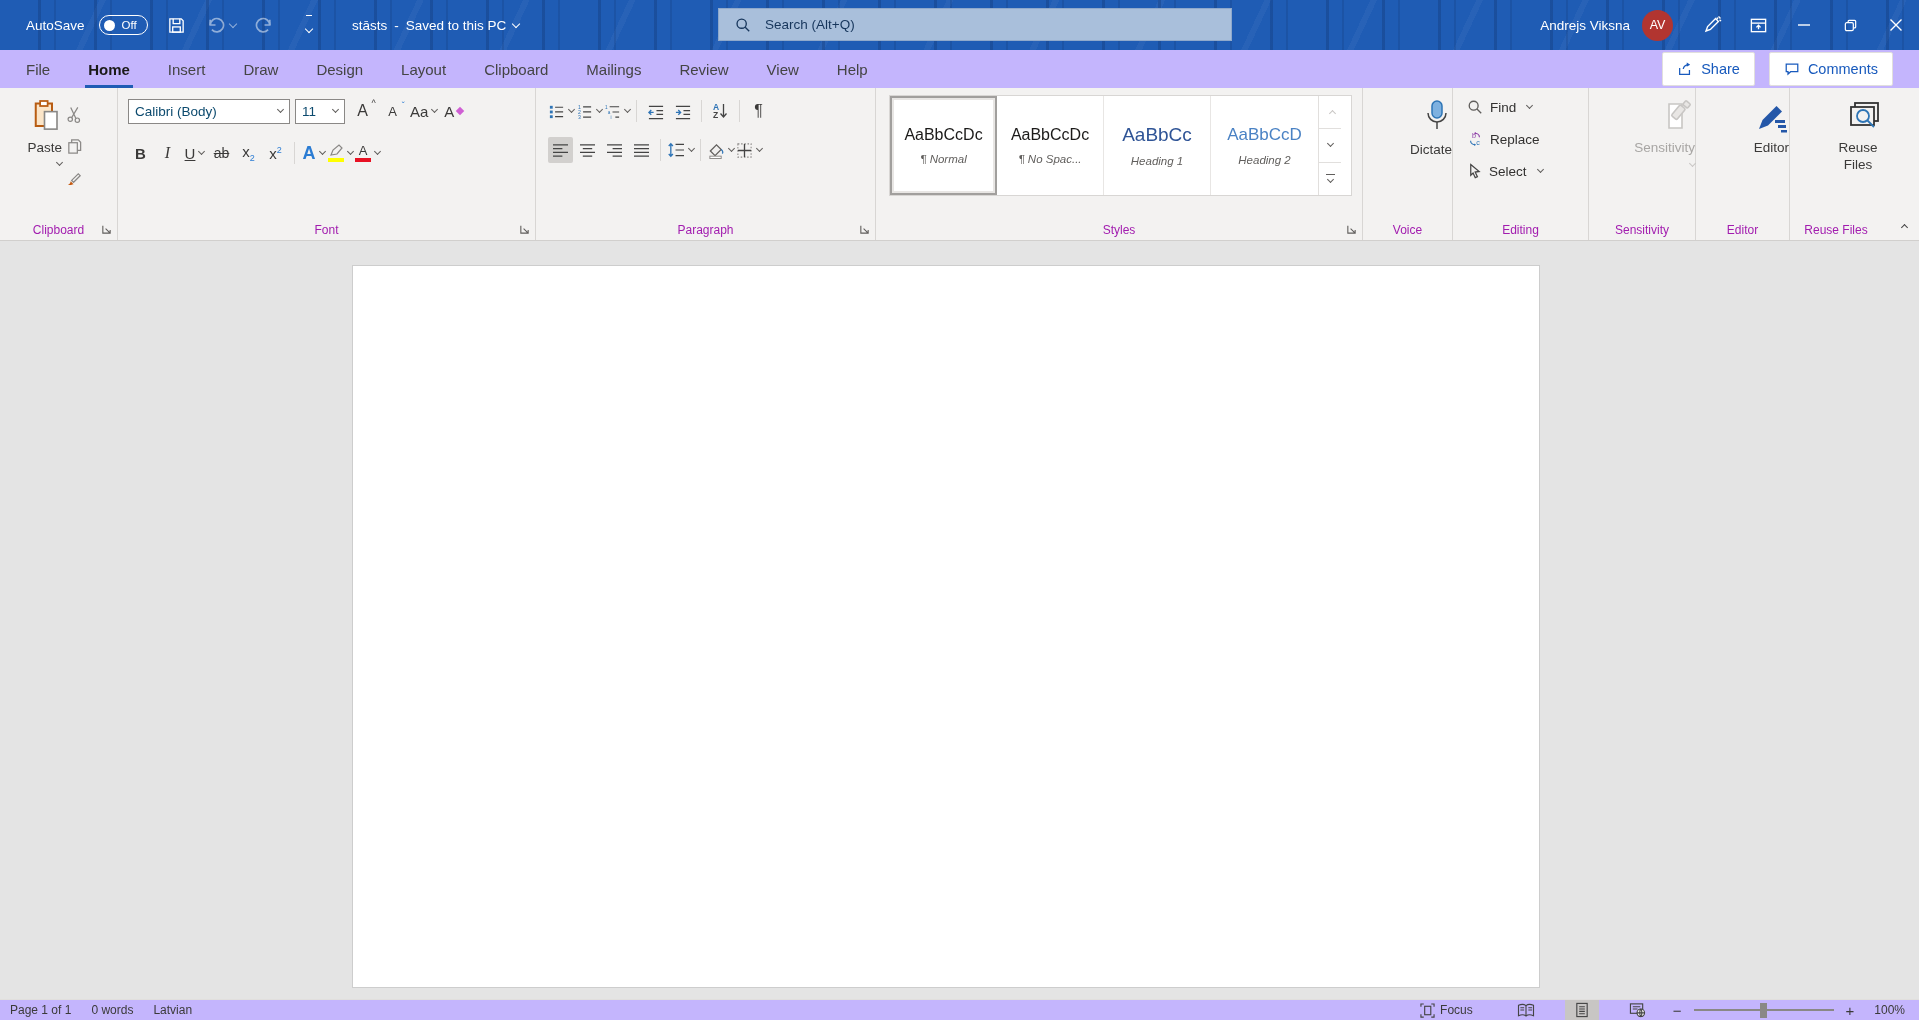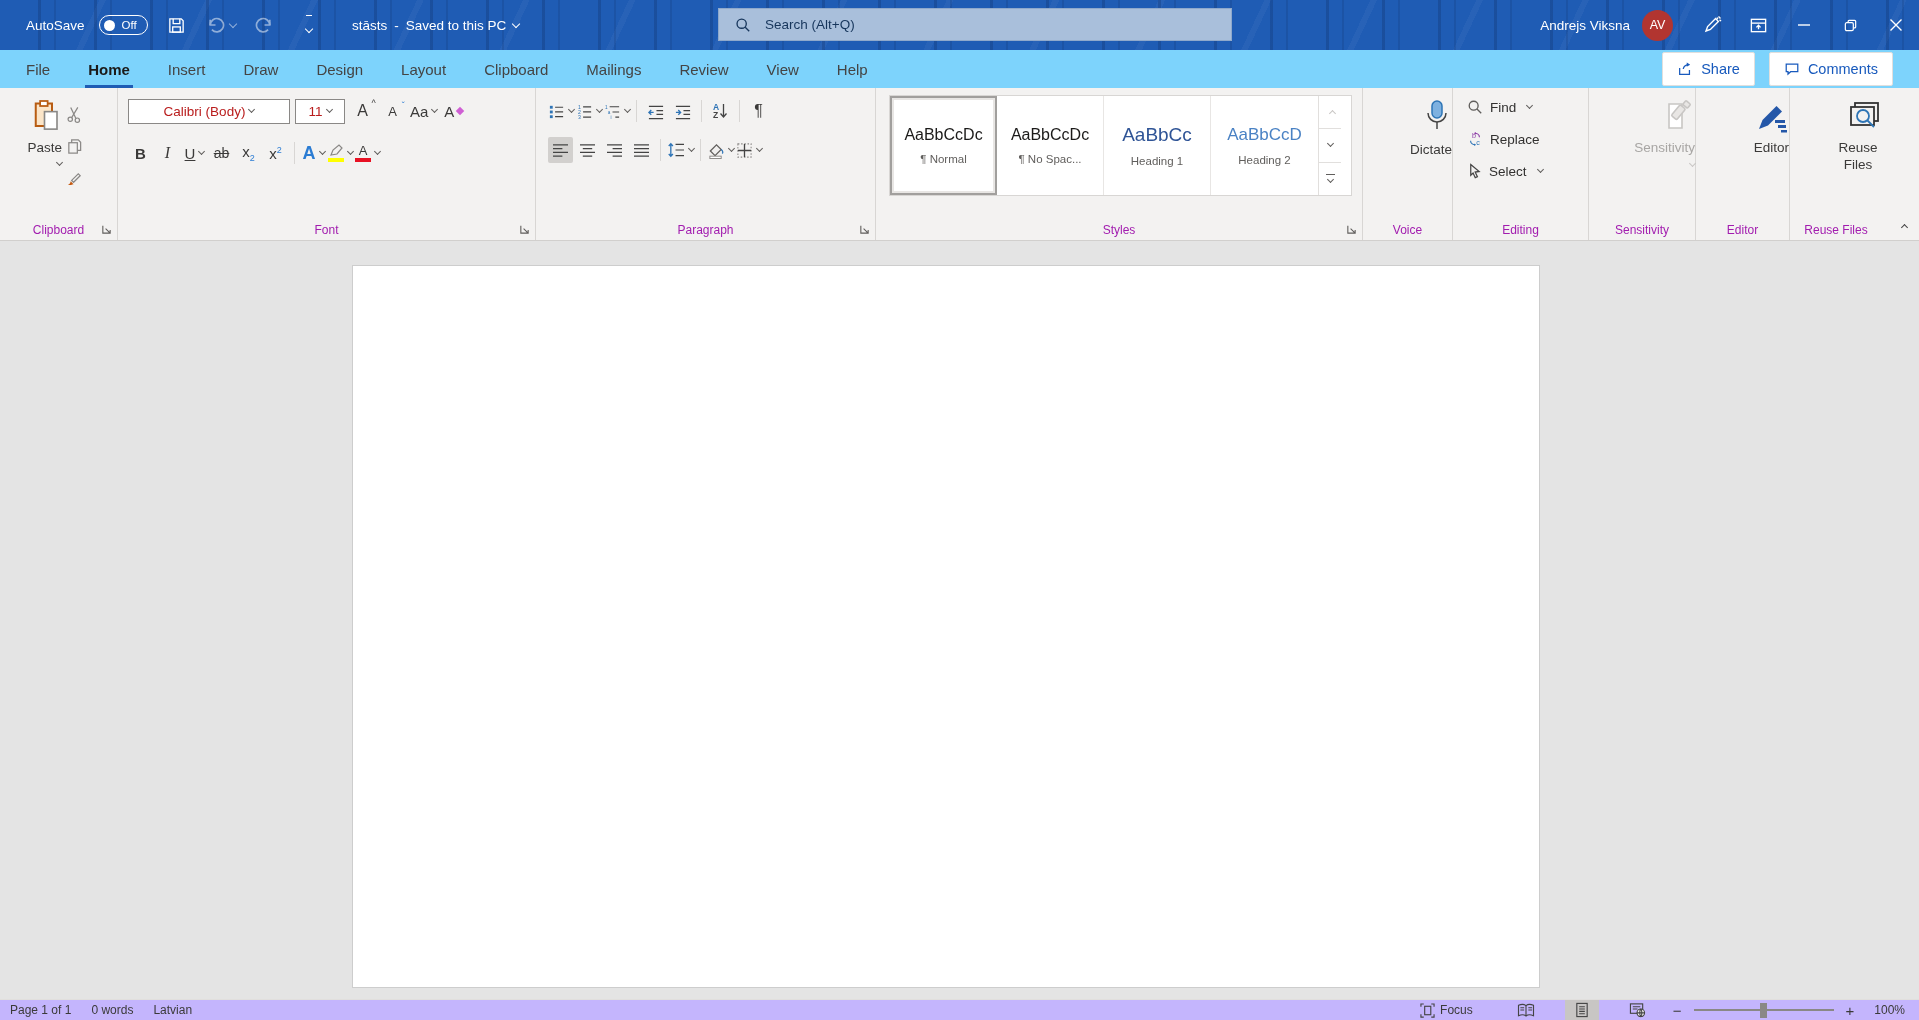--- a/index.html
+++ b/index.html
@@ -31,21 +31,21 @@
   .searchbox input { background:transparent; border:none; outline:none; font-size:13.5px;
     color:#13304f; width:400px; font-family:inherit; }
   .searchbox input::placeholder { color:#17365c; opacity:1; }
   .tb-right { position:absolute; right:0; top:0; height:50px; display:flex; align-items:center; }
   .username { font-size:13.5px; margin-right:12px; }
   .avatar { width:31px; height:31px; border-radius:50%; background:#b23530; display:flex;
     align-items:center; justify-content:center; font-size:12.5px; margin-right:16px; }
   .winbtn { width:46px; height:50px; display:flex; align-items:center; justify-content:center; }
 
   
-  .tabrow { position:absolute; top:50px; left:0; right:0; height:38px; background:#7dd3fc;
+  .tabrow { position:absolute; top:50px; left:0; right:0; height:38px; background:#c4b5fd;
     display:flex; align-items:stretch; }
   .tab { position:relative; display:flex; align-items:center; padding:0 19px; font-size:15px;
     color:#444; cursor:default; }
   .tab.first { padding-left:26px; }
   .tab.active { color:#1b1a19; font-weight:bold; }
   .tab.active::after { content:""; position:absolute; left:16px; right:16px; bottom:0; height:3.5px;
     background:#1f5cb4; }
   .tabrow-right { margin-left:auto; display:flex; align-items:center; gap:14px; padding-right:26px; }
   .pillbtn { display:flex; align-items:center; gap:8px; height:27px; padding:16px 14px;
     background:#fff; border:1px solid #e1dfdd; border-radius:2px; color:#185abd; font-size:14.5px; }
@@ -61,40 +61,40 @@
   .sb { display:inline-flex; align-items:center; justify-content:center; height:26px;
     min-width:25px; border-radius:2px; color:#3b3a39; }
   .sb.sel { background:#d2d0ce; }
   .ch { width:5px; height:5px; border-right:1.3px solid #605e5c; border-bottom:1.3px solid #605e5c;
     display:inline-block; transform:rotate(45deg); margin-left:4px; margin-top:-3px; flex-shrink:0; }
   .vdiv { width:1px; height:22px; background:#d8d6d4; margin:0 4px; }
   .bigbtn { display:flex; flex-direction:column; align-items:flex-end; padding-top:11px;
     color:#3b3a39; font-size:13.5px; }
   .bigbtn .lbl { margin-top:7px; text-align:center; line-height:1.25; }
   .combo { height:25px; background:#fff; border:1px solid #8a8886; display:flex; align-items:center;
-    font-size:13.5px; color:#b91c1c; padding:0 6px; justify-content:center; }
+    font-size:13.5px; color:#0c4a6e; padding:0 6px; justify-content:space-between; }
 
   
   .ticon { font-size:15px; color:#3b3a39; }
   .b { font-weight:bold; }
   .i { font-style:italic; font-family:"Liberation Serif",serif; font-size:16px; }
   .u { text-decoration:underline; }
   .strike { text-decoration:line-through; font-size:14px; }
   .grow-shrink { position:relative; font-size:16px; }
   .grow-shrink .mini { position:absolute; top:-4px; right:-8px; font-size:9px; }
   .fx { color:#2b7cd3; font-weight:bold; font-size:18px; }
   .colorbar { display:flex; flex-direction:column; align-items:center; line-height:1; }
   .colorbar .bar { width:16px; height:4px; margin-top:1px; }
 
   
   .gallery { display:flex; background:#fff; border:1px solid #d8d6d4; height:101px; margin-top:7px; }
   .styleitem { width:107px; border-right:1px solid #e8e6e4; display:flex; flex-direction:column;
     align-items:center; justify-content:center; gap:9px; overflow:hidden; }
   .styleitem .prev { font-size:16px; color:#1b1a19; white-space:nowrap; }
-  .styleitem .nm { font-size:11.5px; color:#605e5c; white-space:nowrap; }
+  .styleitem .nm { font-size:11.5px; color:#605e5c; white-space:nowrap;font-style:italic; }
   .styleitem.sel { border:2px solid #a19f9d; outline:2px solid #e8e6e4; outline-offset:-4px; }
   .scrollcol { width:23px; border-left:1px solid #e1dfdd; display:flex; flex-direction:column; }
   .scrollcol > div { flex:1; display:flex; align-items:center; justify-content:center; }
   .chup { transform:rotate(225deg); margin-top:3px; }
   .morebar { display:flex; flex-direction:column; align-items:center; }
   .morebar .line { width:9px; border-top:1.4px solid #605e5c; margin-bottom:2px; }
 
   
   .edrow { display:flex; align-items:center; gap:7px; font-size:13.5px; color:#323130;
     margin:6px 0 0 14px; height:26px; }

